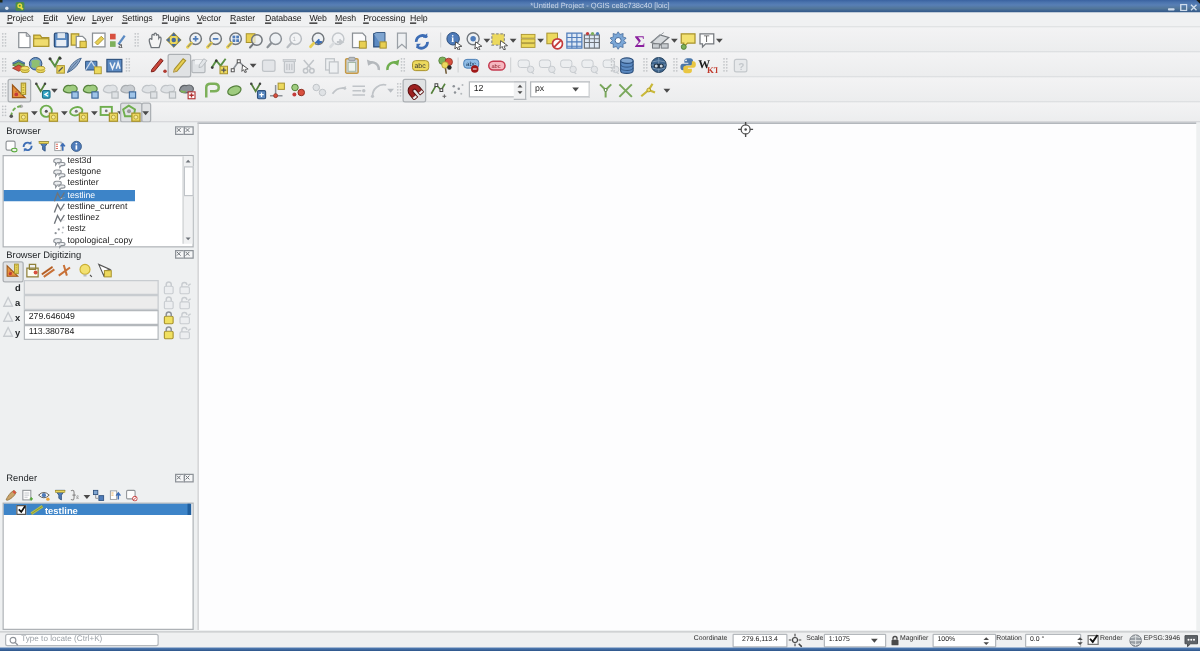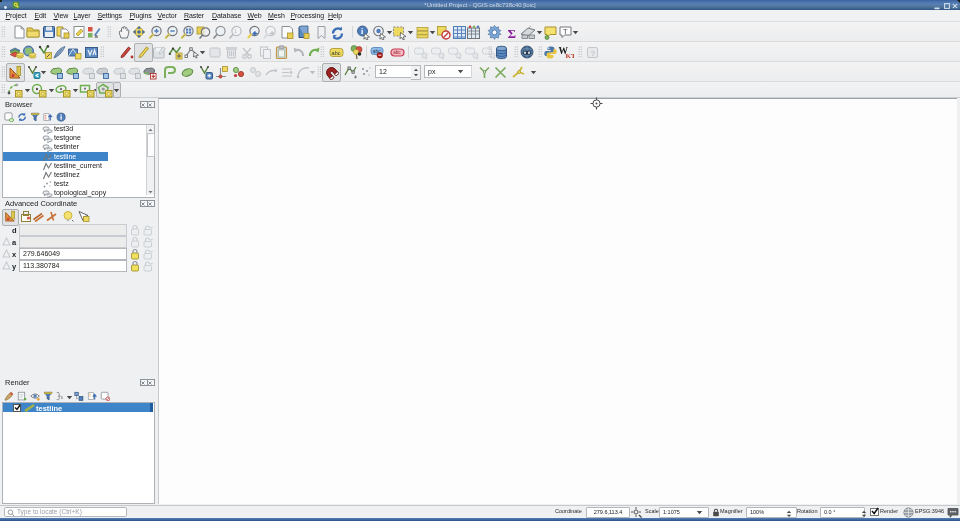--- a/index.html
+++ b/index.html
@@ -823,21 +823,21 @@
       <circle cx="5" cy="3.5" r="0.9" fill="#8d9298"></circle>
       <circle cx="8.5" cy="2" r="0.9" fill="#b9bdc2"></circle>
       <circle cx="8" cy="6" r="0.7" fill="#b9bdc2"></circle>
     </svg></span>
 <span class="titem" style="left:54px;top:189.15px;">topological_copy</span>
 <span class="ic " style="left:42px;top:189.55px;"><svg width="11" height="9" viewBox="0 0 11 9">
       <path d="M1 3 q0 -2 2 -2 h2 q2 0 2 1.5 0 1.5 -2 1.5 h-1 l-1.5 2 v-2 H2 q-1 0 -1 -1 z" fill="#eceef0" stroke="#8d9298" stroke-width="0.9"></path>
       <path d="M5 5.5 q0 -1.5 2 -1.5 h1.5 q1.5 0 1.5 1.2 0 1.3 -1.8 1.3 H7 l-1.2 1.5 v-1.5" fill="#eceef0" stroke="#8d9298" stroke-width="0.9"></path>
     </svg></span>
 <div class="dockpanel" style="top:198px;">
-    <span class="ptitle" style="position:absolute;left:3px;top:1px;">Advanced Coordinate</span>
+    <span class="ptitle" style="position:absolute;left:3px;top:1px;">Browser Digitizing</span>
   </div>
 <span class="pbtn" style="left:140px;top:199.5px;"></span>
 <span class="pbtn" style="left:147px;top:199.5px;"></span>
 <span class="ic" style="left:141px;top:200.5px;"><svg width="4" height="4" viewBox="0 0 4 4">
       <path d="M0.5 0.5 L3.5 3.5 M3.5 0.5 L0.5 3.5" stroke="#6f747a" stroke-width="0.8"></path>
     </svg></span>
 <span class="ic" style="left:148px;top:200.5px;"><svg width="4" height="4" viewBox="0 0 4 4">
       <path d="M0.5 0.5 L3.5 3.5 M3.5 0.5 L0.5 3.5" stroke="#6f747a" stroke-width="0.8"></path>
     </svg></span>
 <div class="pressed" style="left:2px;top:209px;width:15px;height:15px;"></div>

